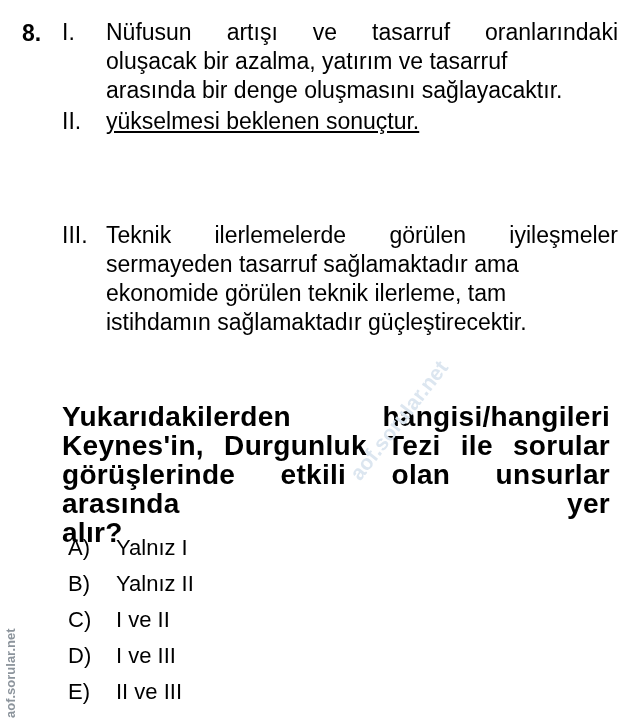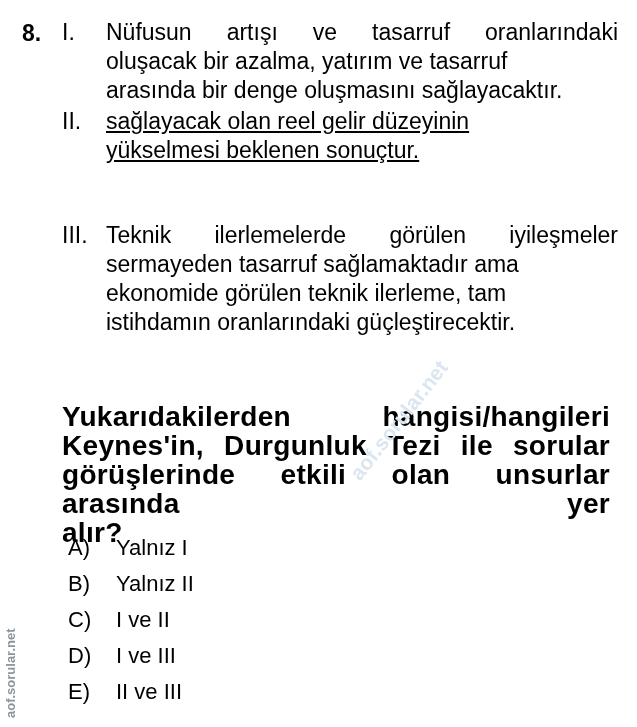--- a/index.html
+++ b/index.html
@@ -57,32 +57,31 @@
   <div class="text">
     <span class="justify-line">Nüfusun artışı ve tasarruf oranlarındaki</span>
     <span>oluşacak bir azalma, yatırım ve tasarruf</span>
     <span>arasında bir denge oluşmasını sağlayacaktır.</span>
   </div>
 </div>
 
 <div class="item" id="item2">
   <span class="roman">II.</span>
   <div class="text">
-    <span>sağlayacak olan reel gelir düzeyinin</span>
     <span>yükselmesi beklenen sonuçtur.</span>
   </div>
 </div>
 
 <div class="item" id="item3">
   <span class="roman">III.</span>
   <div class="text">
     <span class="justify-line">Teknik ilerlemelerde görülen iyileşmeler</span>
     <span>sermayeden tasarruf sağlamaktadır ama</span>
     <span>ekonomide görülen teknik ilerleme, tam</span>
-    <span>istihdamın oranlarındaki güçleştirecektir.</span>
+    <span>istihdamın sağlamaktadır güçleştirecektir.</span>
   </div>
 </div>
 
 <div class="question">
   <span class="justify-line">Yukarıdakilerden hangisi/hangileri</span>
   <span class="justify-line">Keynes'in, Durgunluk Tezi ile sorular</span>
   <span class="justify-line">görüşlerinde etkili olan unsurlar arasında yer</span>
   <span>alır?</span>
 </div>
 

